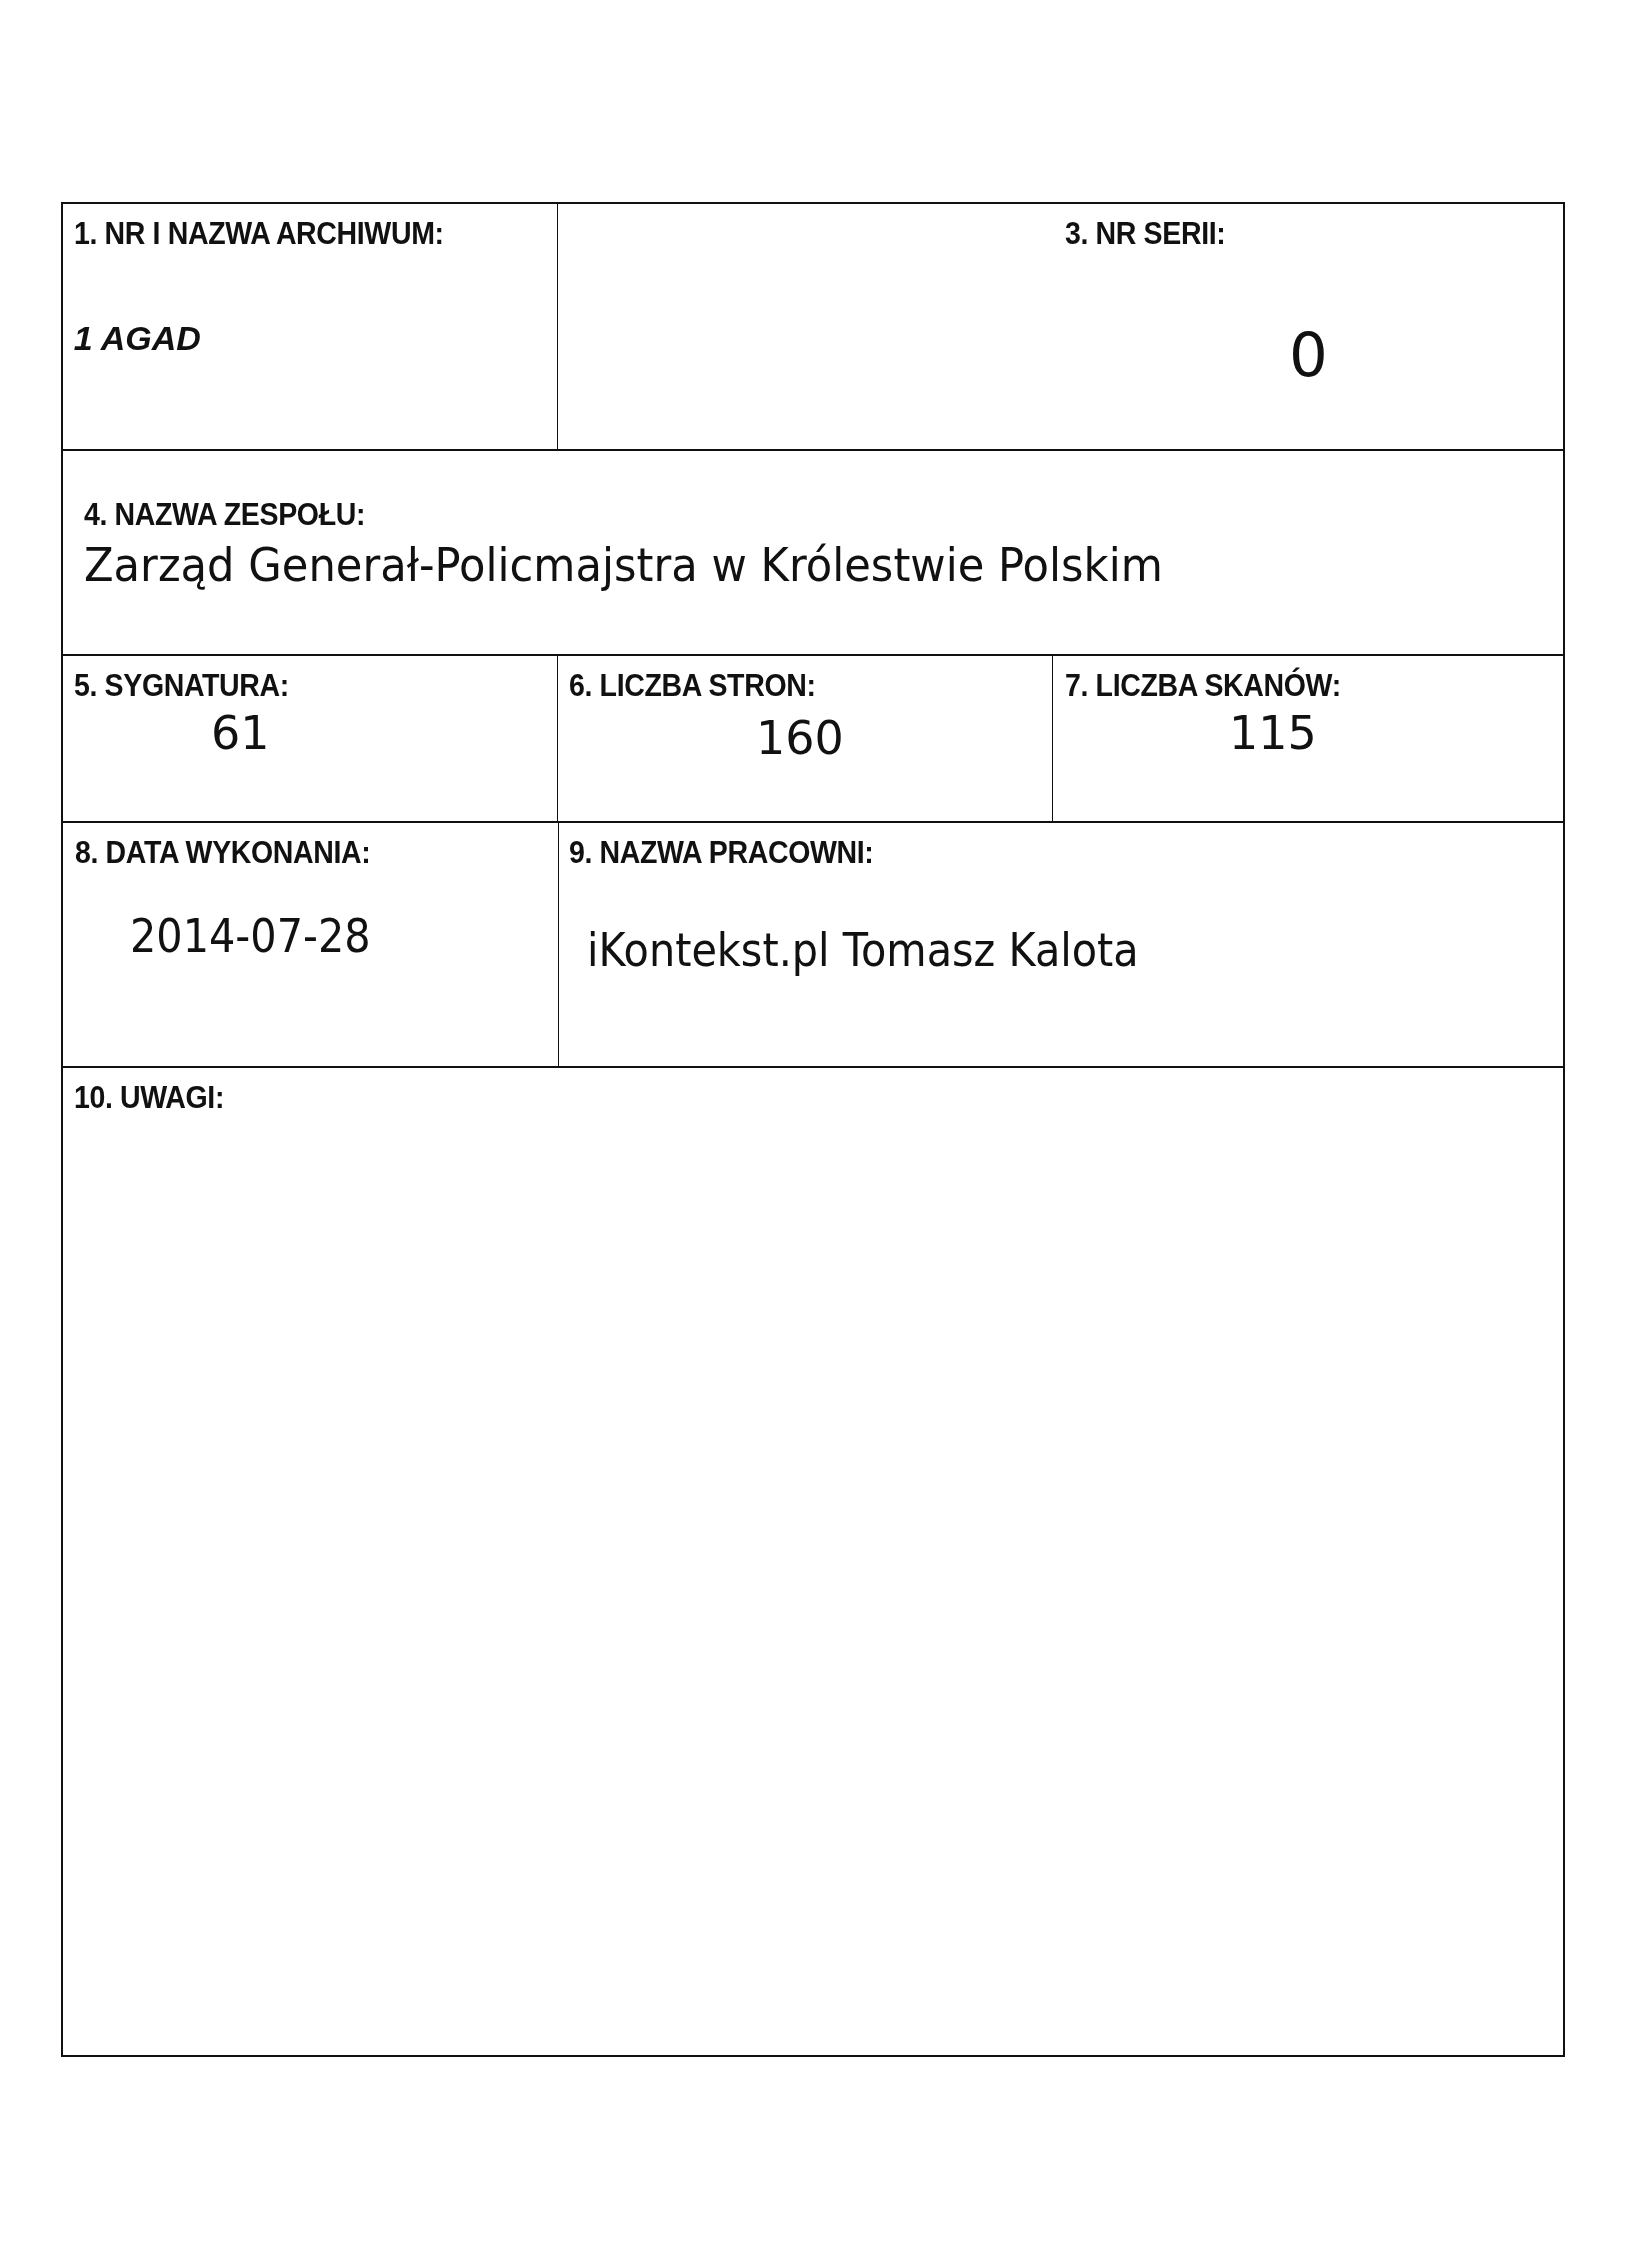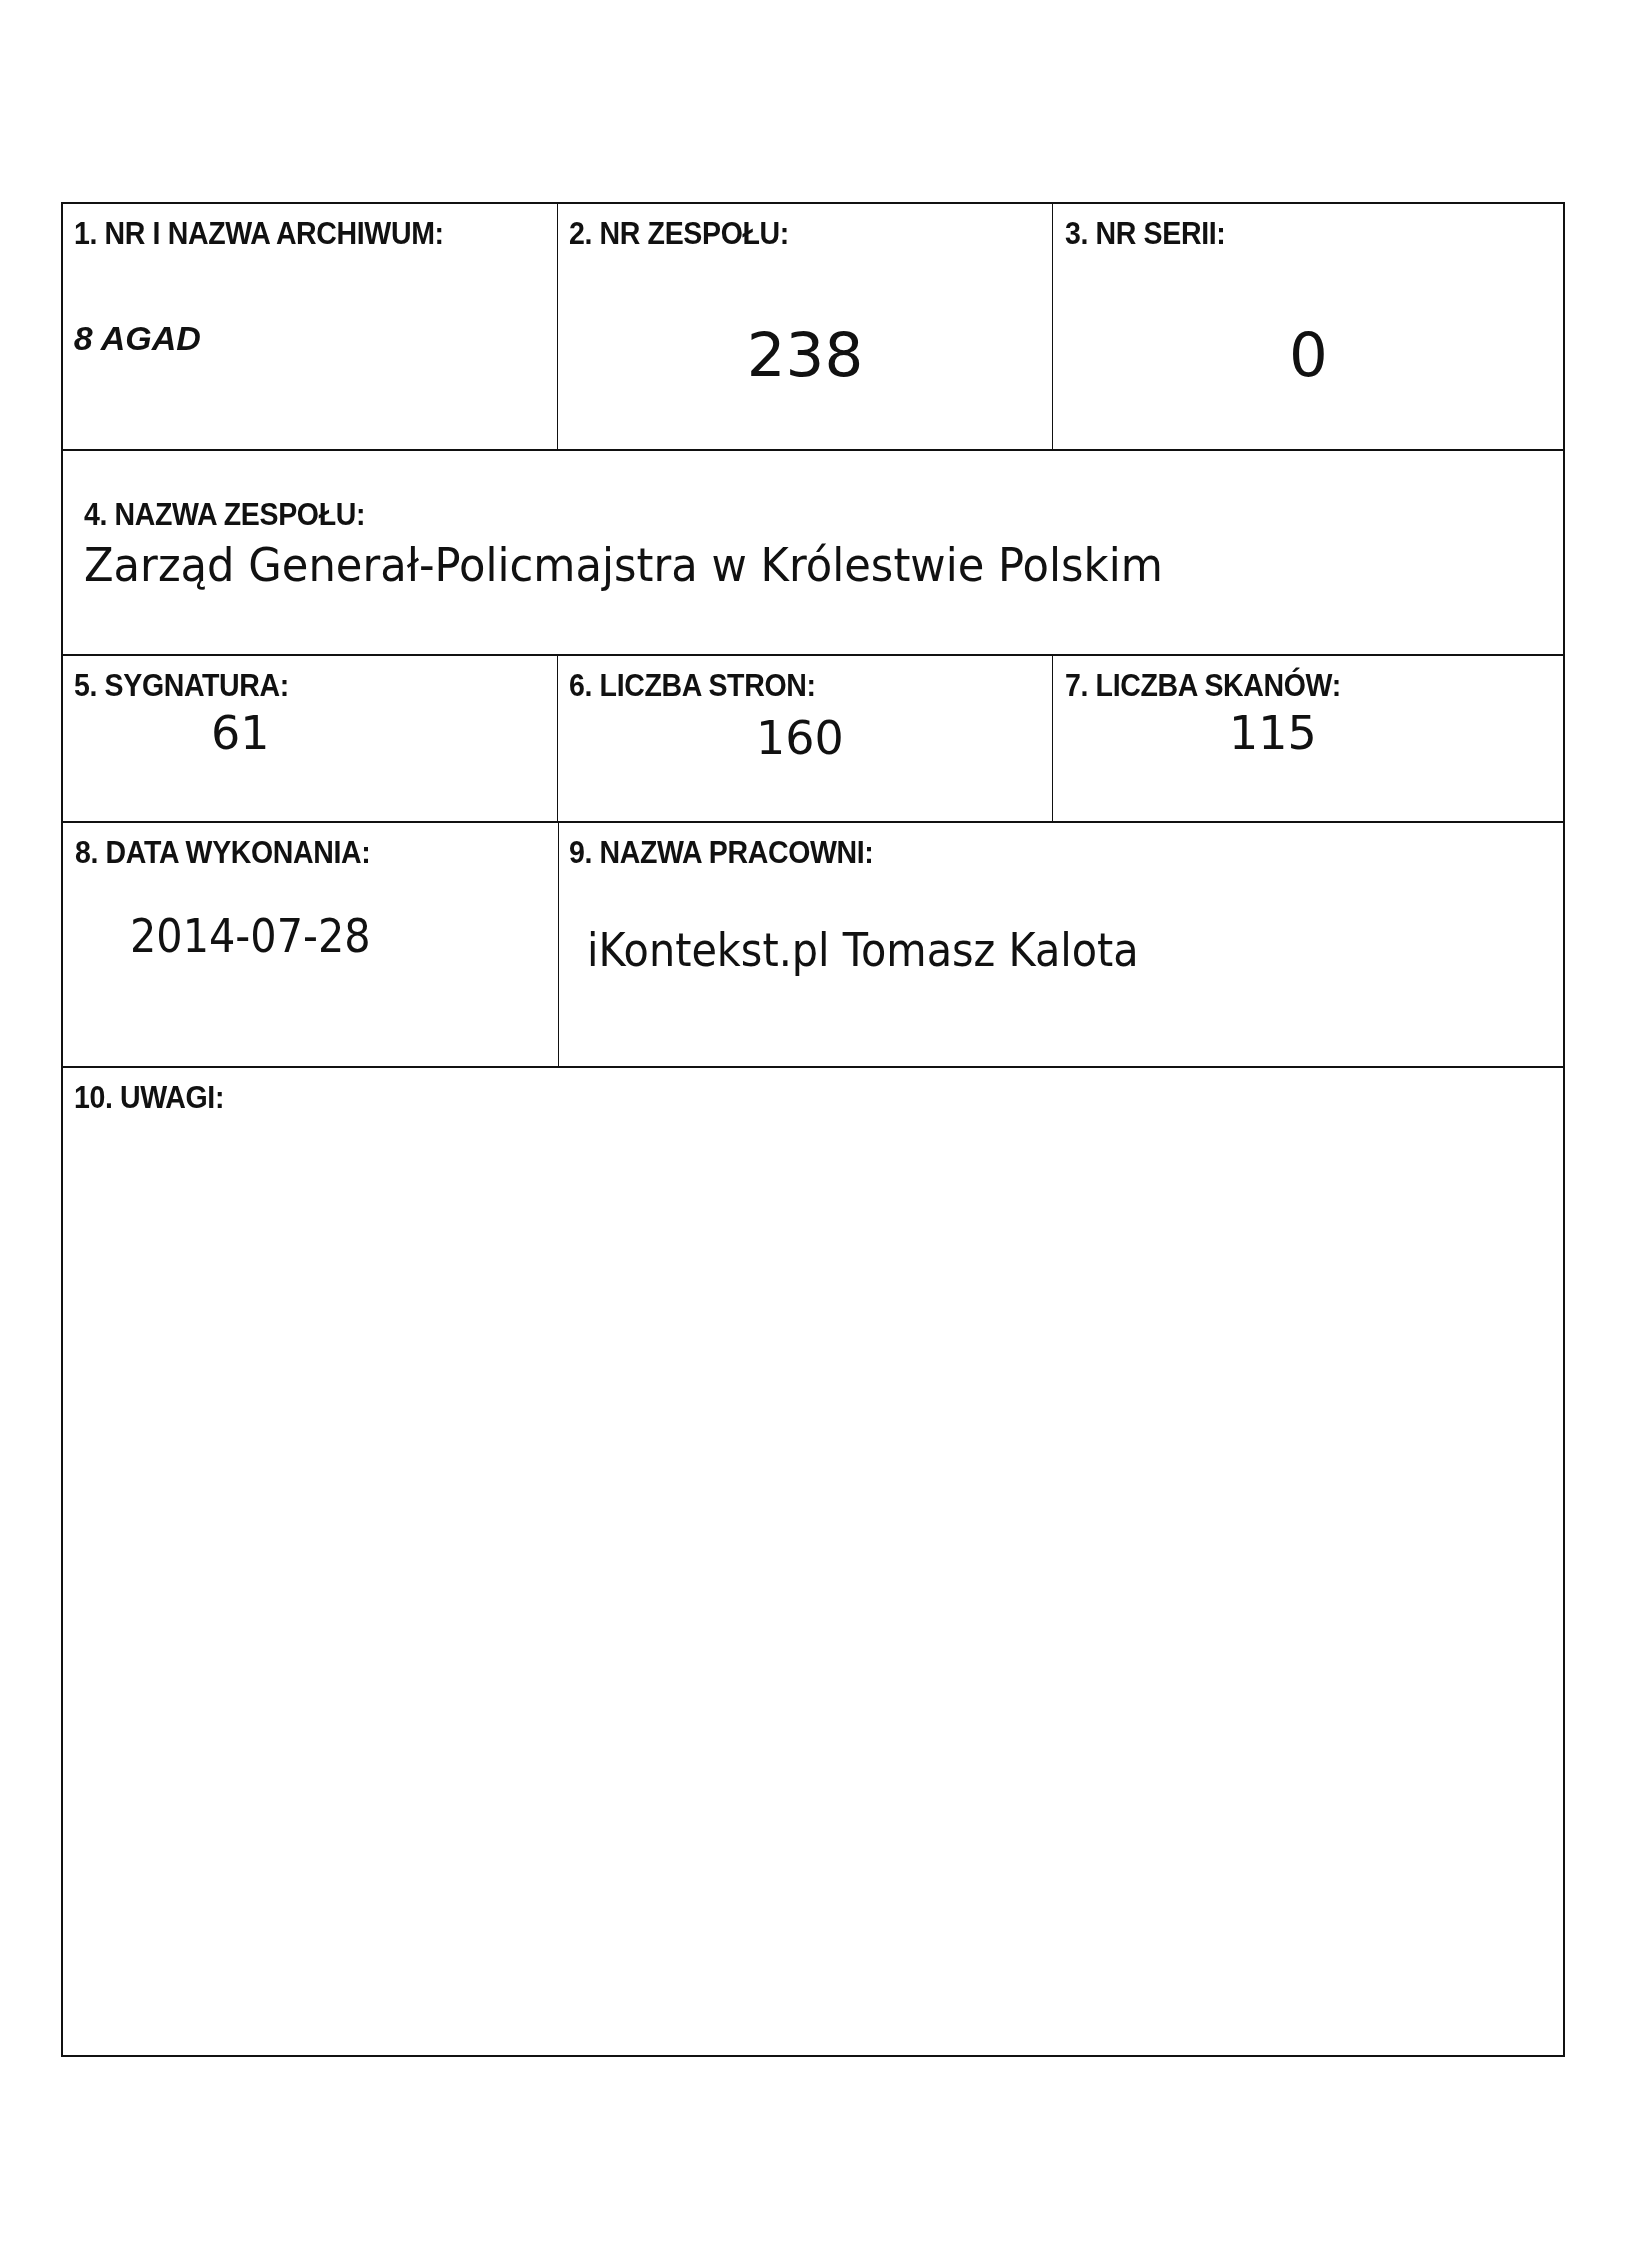--- a/index.html
+++ b/index.html
@@ -17,25 +17,21 @@
   .value.italic { font-family:"Liberation Sans", sans-serif; font-style:italic; font-weight:bold; }
 </style>
 </head>
 <body>
 
 <div class="sheet">
 
   <div class="row" style="top:0; height:247px;">
     <div class="cell divider" style="left:0; width:495px;">
       <span class="label">1. NR I NAZWA ARCHIWUM:</span>
-      <span class="value italic" style="left:10.7px; top:115px; font-size:34px;">8 AGAD</span>
-    </div>
-    <div class="cell divider" style="left:495px; width:495px;">
-      <span class="label">2. NR ZESPOŁU:</span>
-      <span class="value" style="left:0; right:0; text-align:center; top:115px; font-size:61px; width:100%;">238</span>
+      <span class="value italic" style="left:10.7px; top:115px; font-size:34px;">1 AGAD</span>
     </div>
     <div class="cell" style="left:991px; right:0;">
       <span class="label">3. NR SERII:</span>
       <span class="value" style="left:0; right:0; text-align:center; top:115px; font-size:61px; width:100%;">0</span>
     </div>
   </div>
 
   <div class="row" style="top:247px; height:205px;">
     <div class="cell" style="left:10px; right:0;margin-top:34px;">
       <span class="label">4. NAZWA ZESPOŁU:</span>

